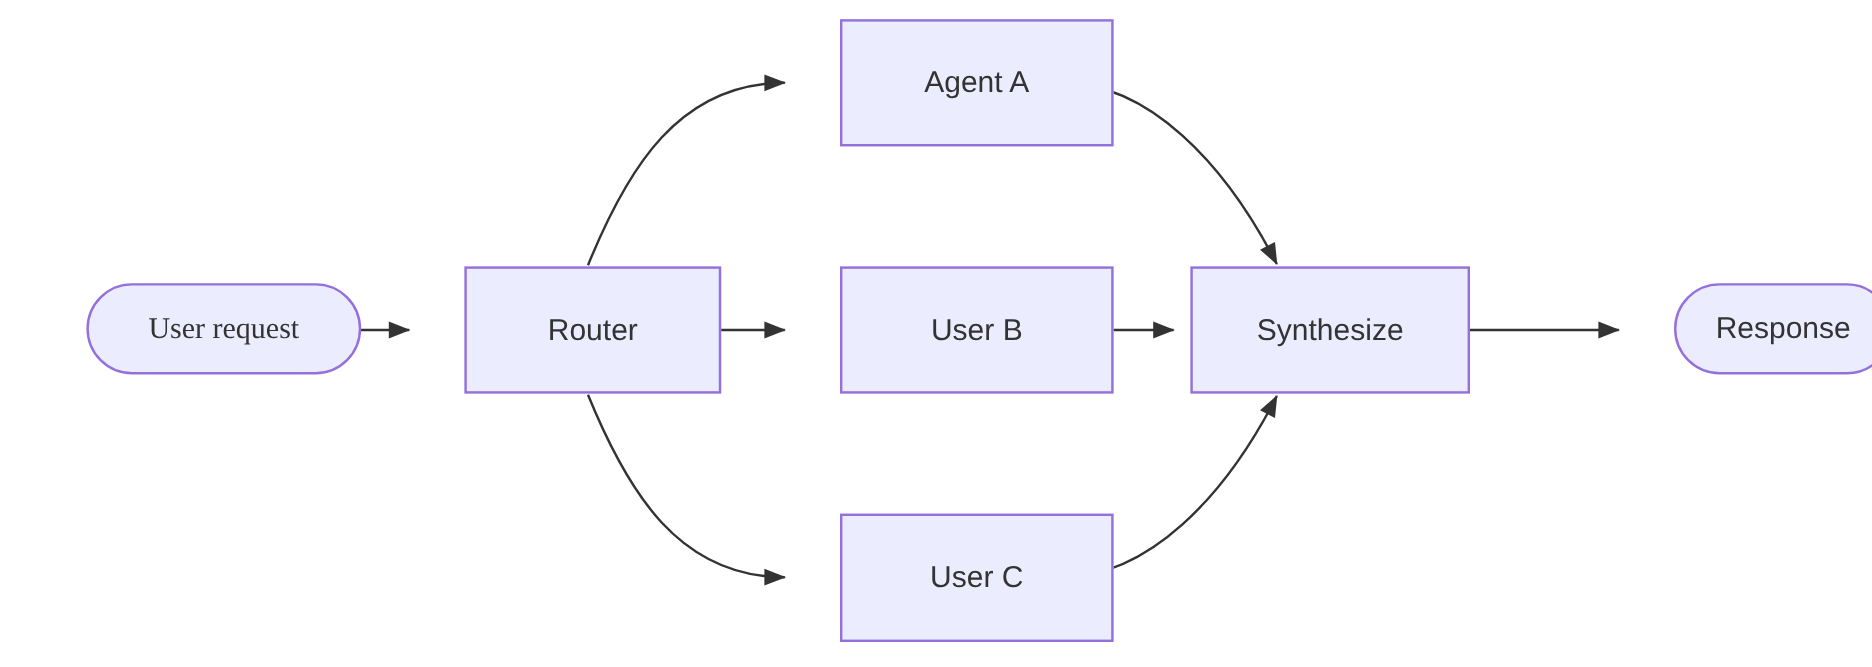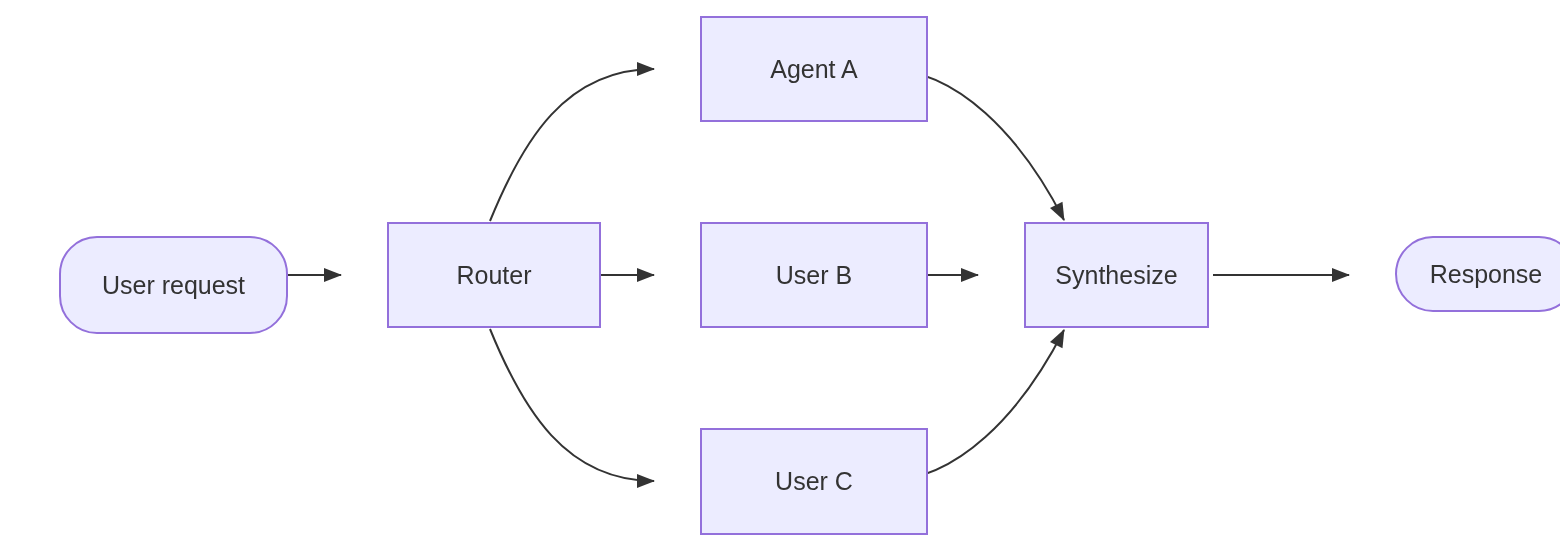--- a/index.html
+++ b/index.html
@@ -71,41 +71,41 @@
 
     <path class="edge" marker-end="url(#arrow)" d="M885,69 C957,69 1021,136 1064,220"></path>
 
     <path class="edge" marker-end="url(#arrow)" d="M885,275 L978,275"></path>
 
     <path class="edge" marker-end="url(#arrow)" d="M885,481 C957,481 1021,414 1064,330"></path>
 
     <path class="edge" marker-end="url(#arrow)" d="M1213,275 L1349,275"></path>
   </svg>
 
-  <div class="node stadium" style="left:15px; top:236px; width:229px; height:98px;">
+  <div class="node stadium" style="left:28px; top:236px; width:229px; height:76px;font-family:Liberation Serif, serif;">
     <span>User request</span>
   </div>
 
   <div class="node rect" style="left:343px; top:222px; width:214px; height:106px;align-items:center;">
     <span>Router</span>
   </div>
 
   <div class="node rect" style="left:656px; top:16px; width:228px; height:106px;">
     <span>Agent A</span>
   </div>
 
   <div class="node rect" style="left:656px; top:222px; width:228px; height:106px;">
     <span>User B</span>
   </div>
 
   <div class="node rect" style="left:656px; top:428px; width:228px; height:107px;">
     <span>User C</span>
   </div>
 
-  <div class="node rect" style="left:980px; top:222px; width:185px; height:106px;">
+  <div class="node rect" style="left:948px; top:222px; width:233px; height:106px;">
     <span>Synthesize</span>
   </div>
 
   <div class="node stadium" style="left:1351px; top:236px; width:182px; height:76px;align-items:center;">
     <span>Response</span>
   </div>
 
 </div>
 
 </body></html>

